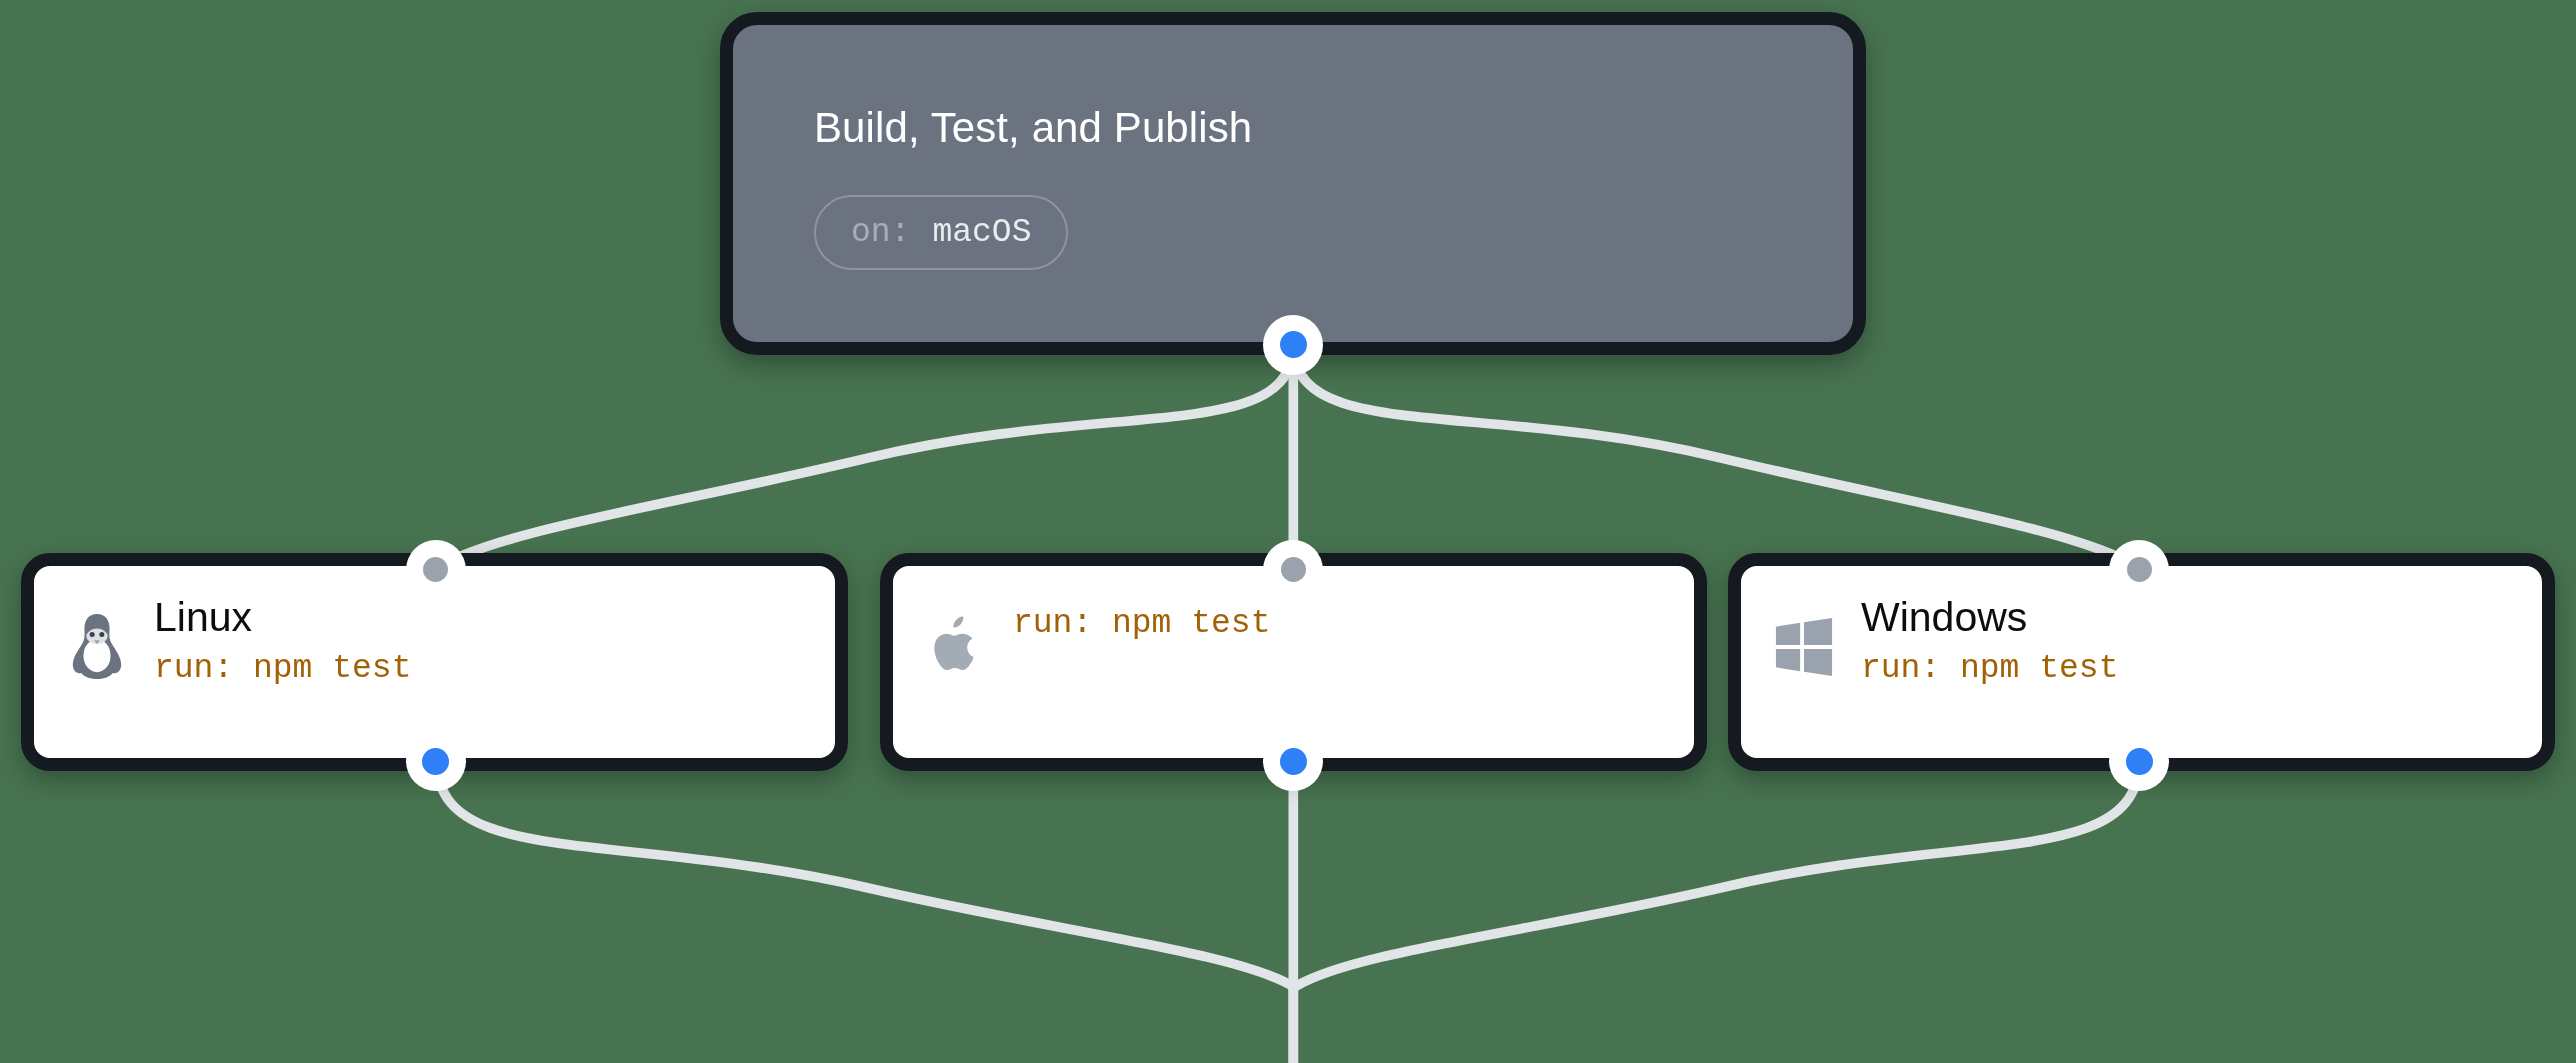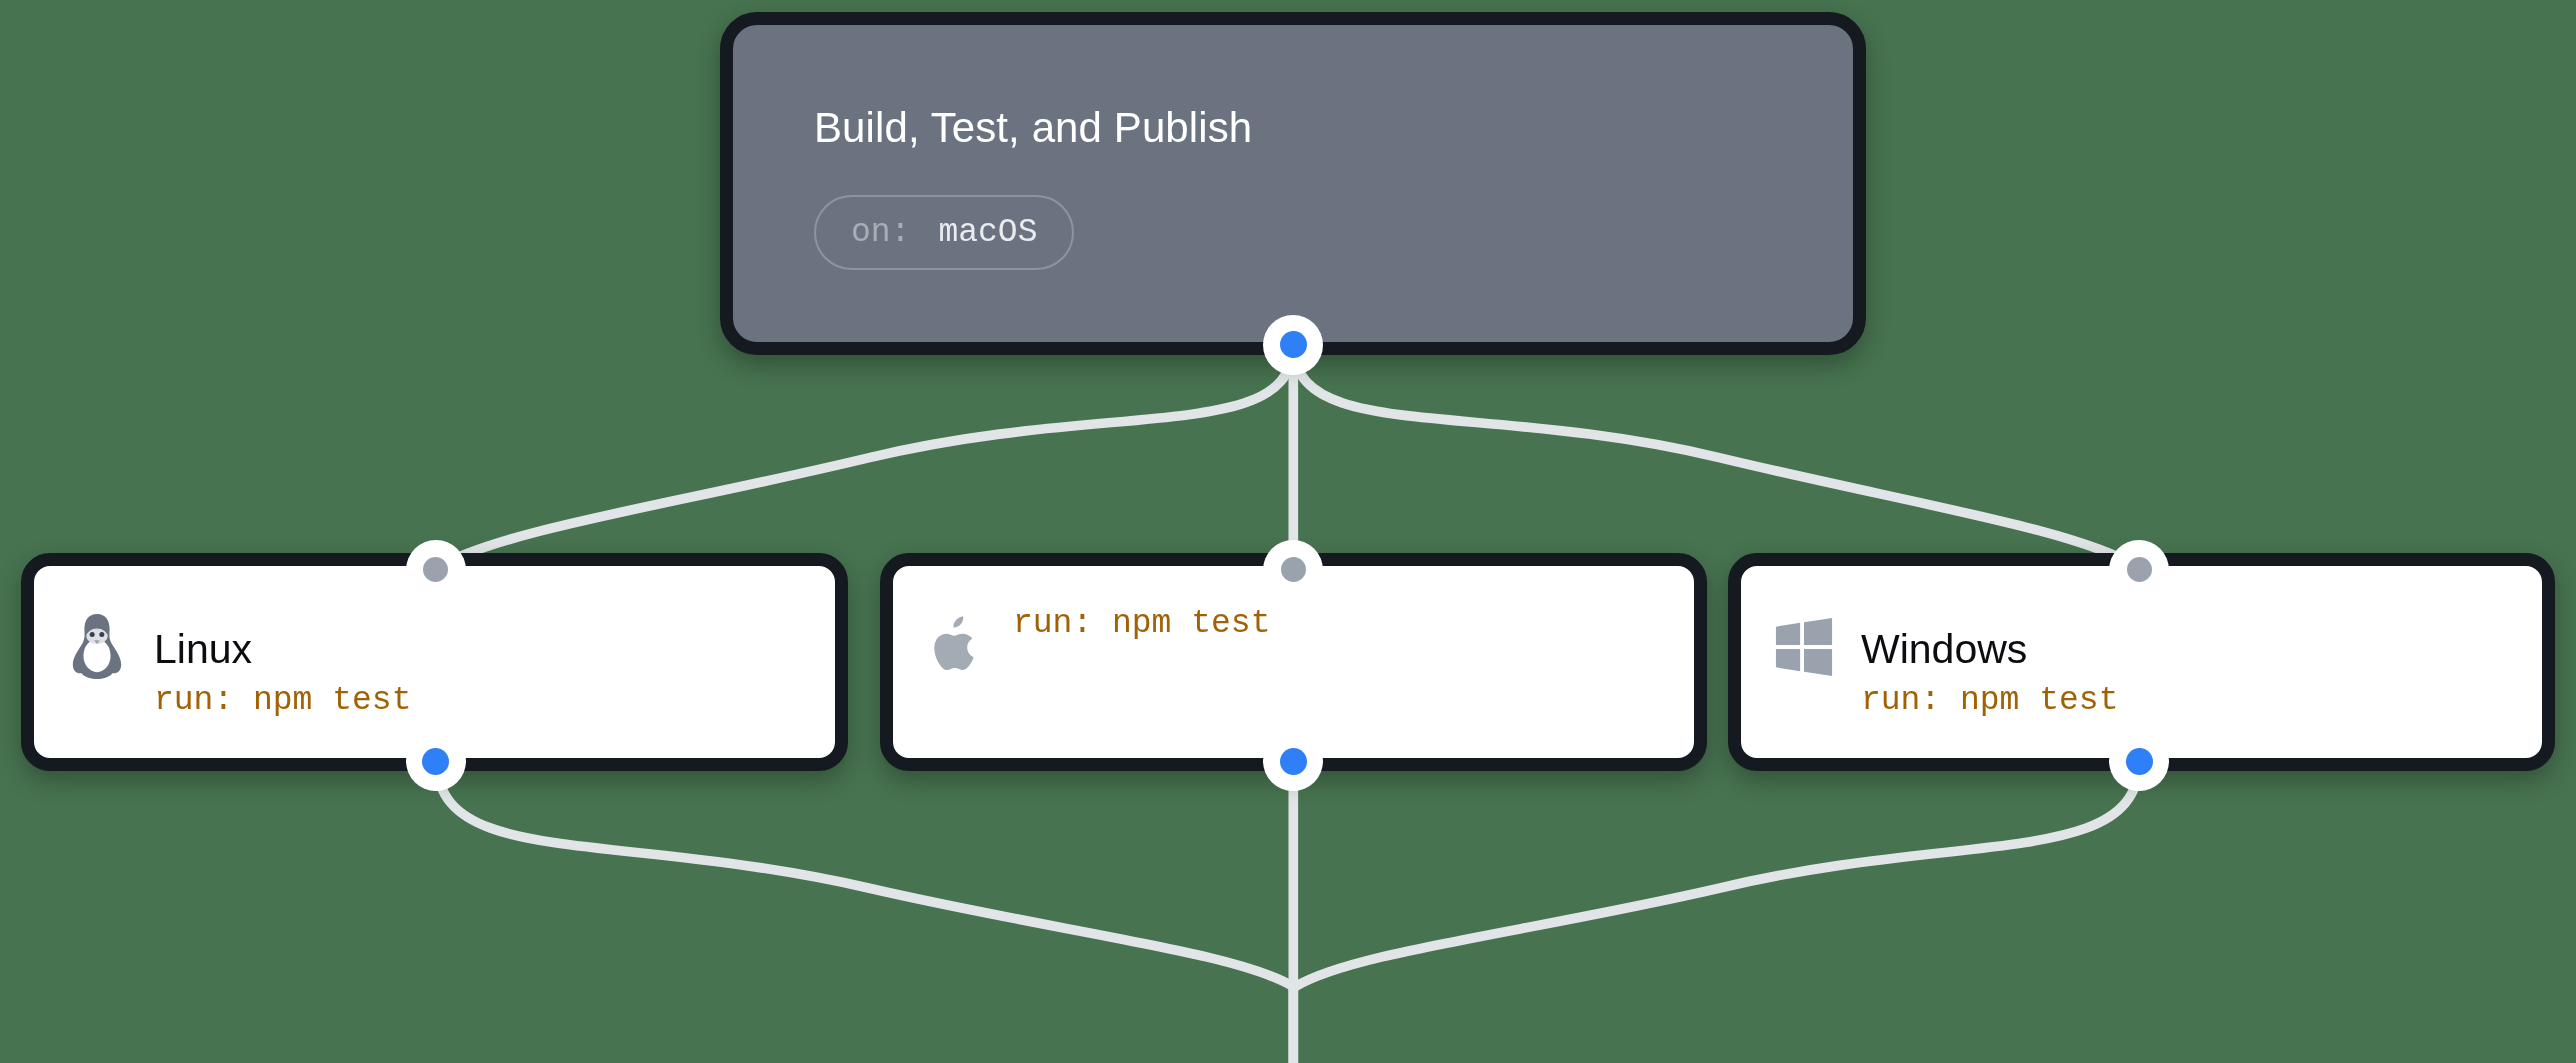--- a/index.html
+++ b/index.html
@@ -56,21 +56,21 @@
     white-space: nowrap;
   }
   .wf-pill {
     position: absolute;
     left: 81px;
     top: 170px;
     height: 75px;
     padding: 0 35px;
     display: flex;
     align-items: center;
-    gap: 28px;
+    gap: 22px;
     border: 2.9px solid #8E949F;
     border-radius: 38px;
     box-sizing: border-box;
   }
   .wf-pill-key {
     font-family: "Liberation Mono", "DejaVu Sans Mono", monospace;
     font-size: 33px;
     color: #A8AEB8;
     white-space: nowrap;
   }
@@ -114,21 +114,20 @@
     margin-top: 17.4px;
   }
   .job-icon svg { display: block; }
   .job-text { display: flex; flex-direction: column; }
   .job-name {
     font-size: 41px;
     font-weight: 400;
     color: #0B0D10;
     line-height: 1.1;
     white-space: nowrap;
-    margin-top: 32px;
   }
   .job-run {
     margin-top: 10px;
     font-family: "Liberation Mono", "DejaVu Sans Mono", monospace;
     font-size: 33px;
     color: #a16207;
     white-space: nowrap;
   }
 
   

